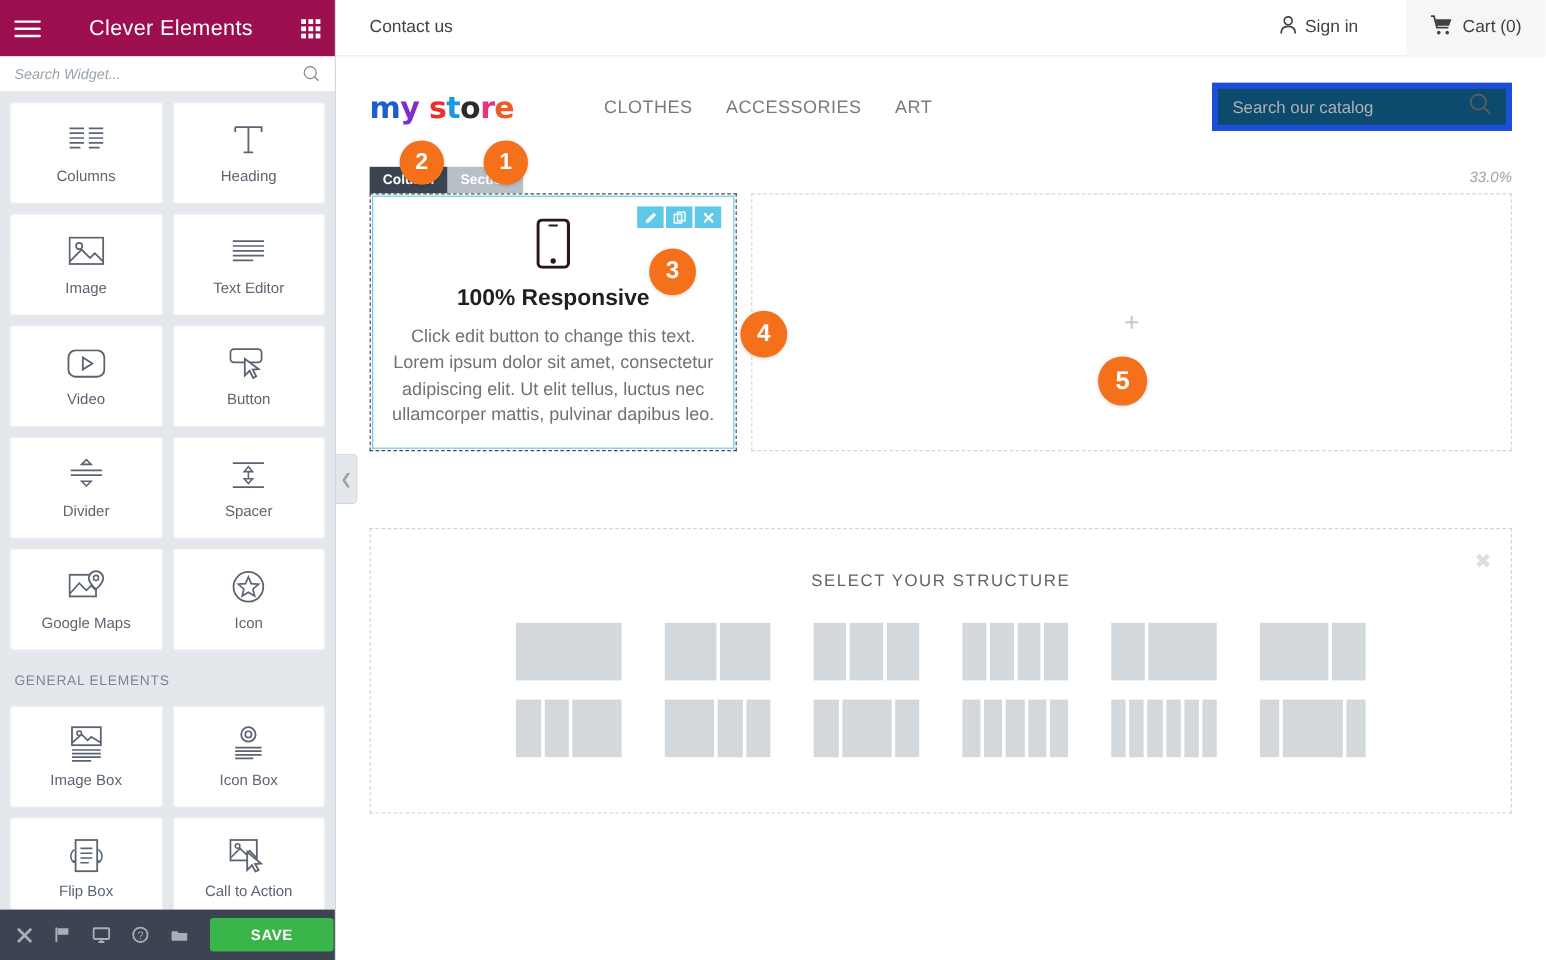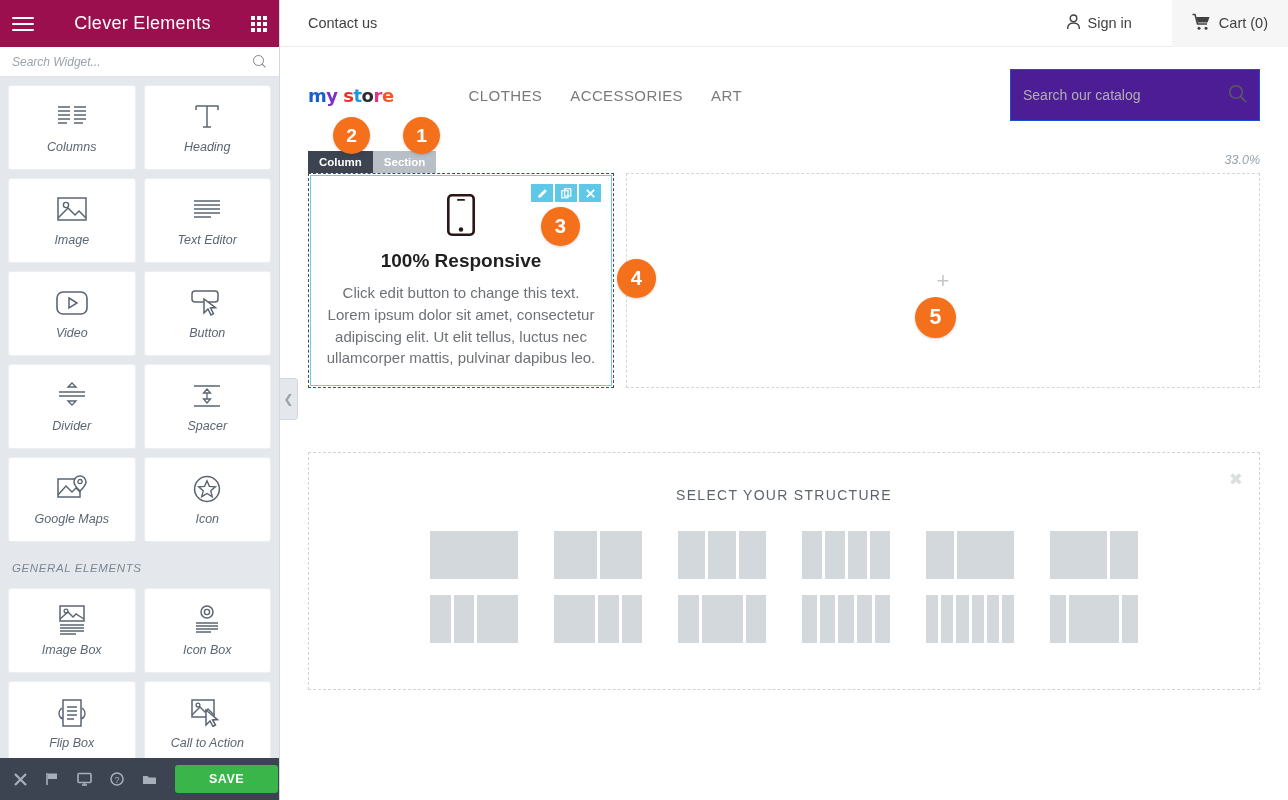--- a/index.html
+++ b/index.html
@@ -43,21 +43,20 @@
     font-size: 12px; font-style: italic; color: #8b949c;
   }
   #search-input::placeholder { color: #9aa3ab; font-style: italic; }
   .mini-search { width: 14px; height: 14px; position: relative; flex: 0 0 auto; }
   .mini-search::before { content:""; position:absolute; width:9px;height:9px;border:1.4px solid #7d868e;border-radius:50%;top:0;left:0; }
   .mini-search::after { content:""; position:absolute; width:5px;height:1.4px;background:#7d868e;transform:rotate(45deg);top:10px;left:8px; }
 
   #widget-scroll {
     flex: 1; overflow: hidden; padding: 8px 8px 0 8px;
     background: #e4e8ec;
-    font-style: italic;
   }
   .wgrid { display: grid; grid-template-columns: 1fr 1fr; gap: 8px; }
   .wcard {
     background: #ffffff; border-radius: 3px;
     height: 85px; display: flex; flex-direction: column;
     align-items: center; justify-content: center; gap: 8px;
     cursor: move; border: 1px solid #eceff2;
   }
   .wcard .wicon { height: 30px; display: flex; align-items: center; justify-content: center; color: #5a6470; }
   .wcard .wlabel { font-size: 12.5px; color: #5b6672; }
@@ -97,26 +96,26 @@
     display: flex; align-items: center; padding: 0 0 0 28px;
     border-bottom: 1px solid #ebebeb;
   }
   #contact-link { font-size: 14.5px; color: #414141; cursor: pointer; }
   #topbar-right { margin-left: auto; display: flex; align-items: center; height: 47px; gap: 22px; }
   #signin { display: flex; align-items: center; gap: 7px; font-size: 14.5px; color: #414141; padding: 0 18px; cursor: pointer; }
   #cartbox { display: flex; align-items: center; gap: 8px; font-size: 14.5px; color: #414141;
              background: #f6f6f6; height: 47px; padding: 0 20px; cursor: pointer; }
 
   #site-header { display: flex; align-items: center; padding: 22px 28px 18px 28px; gap: 0; }
-  #logo { font-size: 18px; font-weight: bold; letter-spacing: -.5px; cursor: pointer; font-family: "DejaVu Sans", sans-serif; }
+  #logo { font-size: 25px; font-weight: bold; letter-spacing: -.5px; cursor: pointer; font-family: "DejaVu Sans", sans-serif; }
   #mainnav { display: flex; gap: 28px; margin-left: 75px; }
   #mainnav a { font-size: 15px; color: #7a7a7a; letter-spacing: .4px; cursor: pointer; text-decoration: none; }
   #catalog-search {
-    margin-left: auto; width: 250px; height: 52px; border: 1px solid #1d4ed8;
-    display: flex; align-items: center; padding: 0 12px; background:#4c1d95;
+    margin-left: auto; width: 250px; height: 40px; border: 5px solid #1d4ed8;
+    display: flex; align-items: center; padding: 0 12px; background:#0c4a6e;
   }
   #catalog-search input {
     flex: 1; border: none; outline: none; font-size: 14px; color: #9a9a9a;
     font-family: "Liberation Sans", sans-serif; background: transparent;
   }
   #catalog-search input::placeholder { color: #b0b0b0; }
 
   
   #canvas { position: relative; padding: 0 28px; }
 

